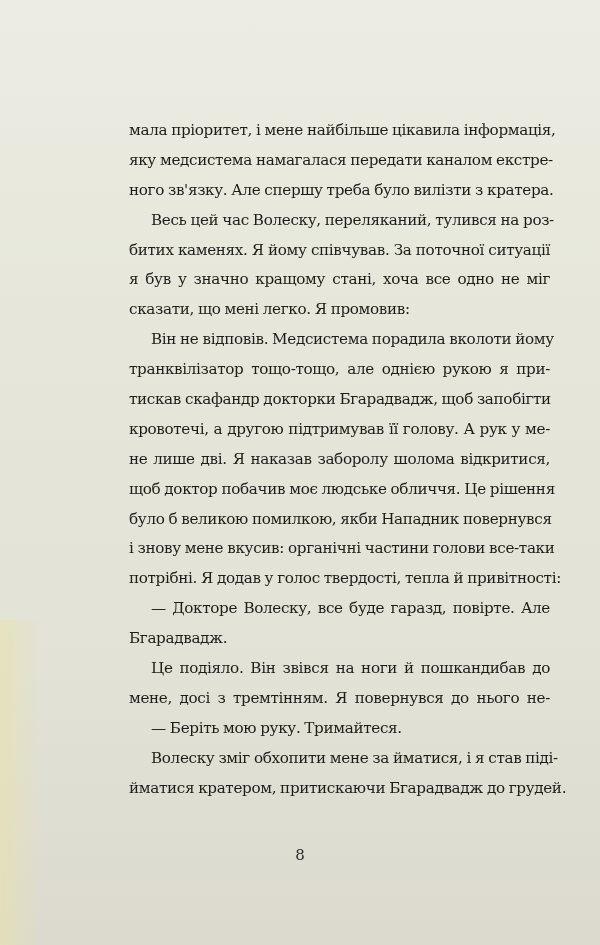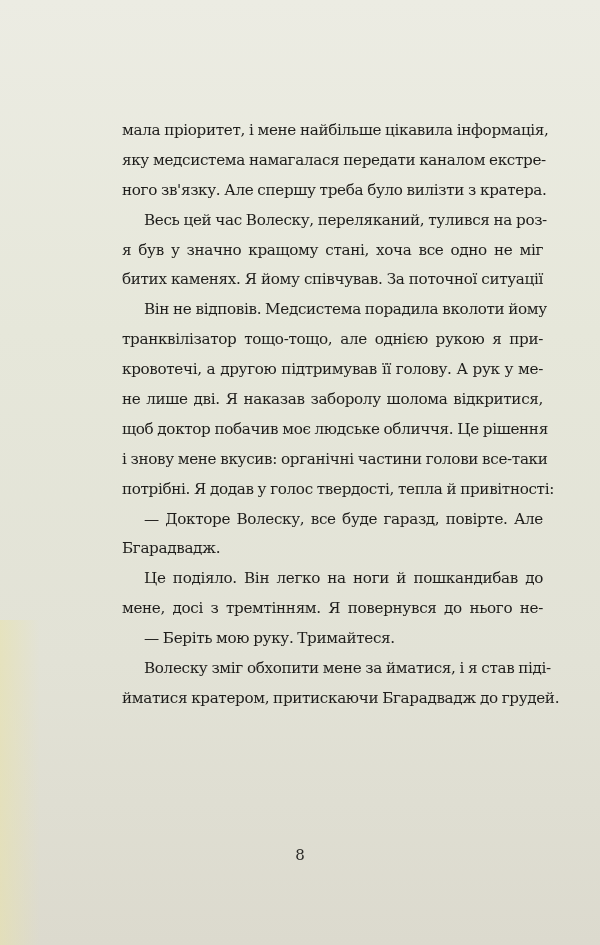--- a/index.html
+++ b/index.html
@@ -18,21 +18,21 @@
     .page-shadow-left {
       position: absolute;
       left: 0;
       top: 620px;
       width: 40px;
       height: 325px;
       background: linear-gradient(90deg, rgba(232,226,170,0.55) 0%, rgba(232,226,170,0.0) 100%);
     }
     .text-block {
       position: absolute;
-      left: 122px;
+      left: 129px;
       top: 116px;
       width: 421px;
     }
     .line {
       height: 29.9px;
       line-height: 29.9px;
       font-size: 15.2px;
       white-space: nowrap;
       letter-spacing: -0.35px;
       word-spacing: -0.5px;
@@ -57,31 +57,34 @@
 </head>
 <body>
 
 <div class="page-shadow-left"></div>
 
 <div class="text-block" id="text-block">
     <div class="line justify">мала пріоритет, і мене найбільше цікавила інформація,</div>
     <div class="line justify">яку медсистема намагалася передати каналом екстре-</div>
     <div class="line justify">ного зв'язку. Але спершу треба було вилізти з кратера.</div>
     <div class="line indent justify">Весь цей час Волеску, переляканий, тулився на роз-</div>
+    <div class="line justify">битих каменях. Я йому співчував. За поточної ситуації</div>
     <div class="line justify">я був у значно кращому стані, хоча все одно не міг</div>
-    <div class="line justify">битих каменях. Я йому співчував. За поточної ситуації</div>
+    <div class="line">сказати, що мені легко. Я промовив:</div>
     <div class="line indent justify">Він не відповів. Медсистема порадила вколоти йому</div>
     <div class="line justify">транквілізатор тощо-тощо, але однією рукою я при-</div>
+    <div class="line justify">тискав скафандр докторки Бгарадвадж, щоб запобігти</div>
     <div class="line justify">кровотечі, а другою підтримував її голову. А рук у ме-</div>
     <div class="line justify">не лише дві. Я наказав заборолу шолома відкритися,</div>
     <div class="line justify">щоб доктор побачив моє людське обличчя. Це рішення</div>
+    <div class="line justify">було б великою помилкою, якби Нападник повернувся</div>
     <div class="line justify">і знову мене вкусив: органічні частини голови все-таки</div>
     <div class="line justify">потрібні. Я додав у голос твердості, тепла й привітності:</div>
     <div class="line indent justify">— Докторе Волеску, все буде гаразд, повірте. Але</div>
     <div class="line">Бгарадвадж.</div>
-    <div class="line indent justify">Це подіяло. Він легко на ноги й пошкандибав до</div>
+    <div class="line indent justify">Це подіяло. Він звівся на ноги й пошкандибав до</div>
     <div class="line justify">мене, досі з тремтінням. Я повернувся до нього не-</div>
     <div class="line indent">— Беріть мою руку. Тримайтеся.</div>
     <div class="line indent justify">Волеску зміг обхопити мене за йматися, і я став піді-</div>
     <div class="line justify">йматися кратером, притискаючи Бгарадвадж до грудей.</div>
   </div>
 
 <div class="page-number">8</div>
 
 </body></html>

